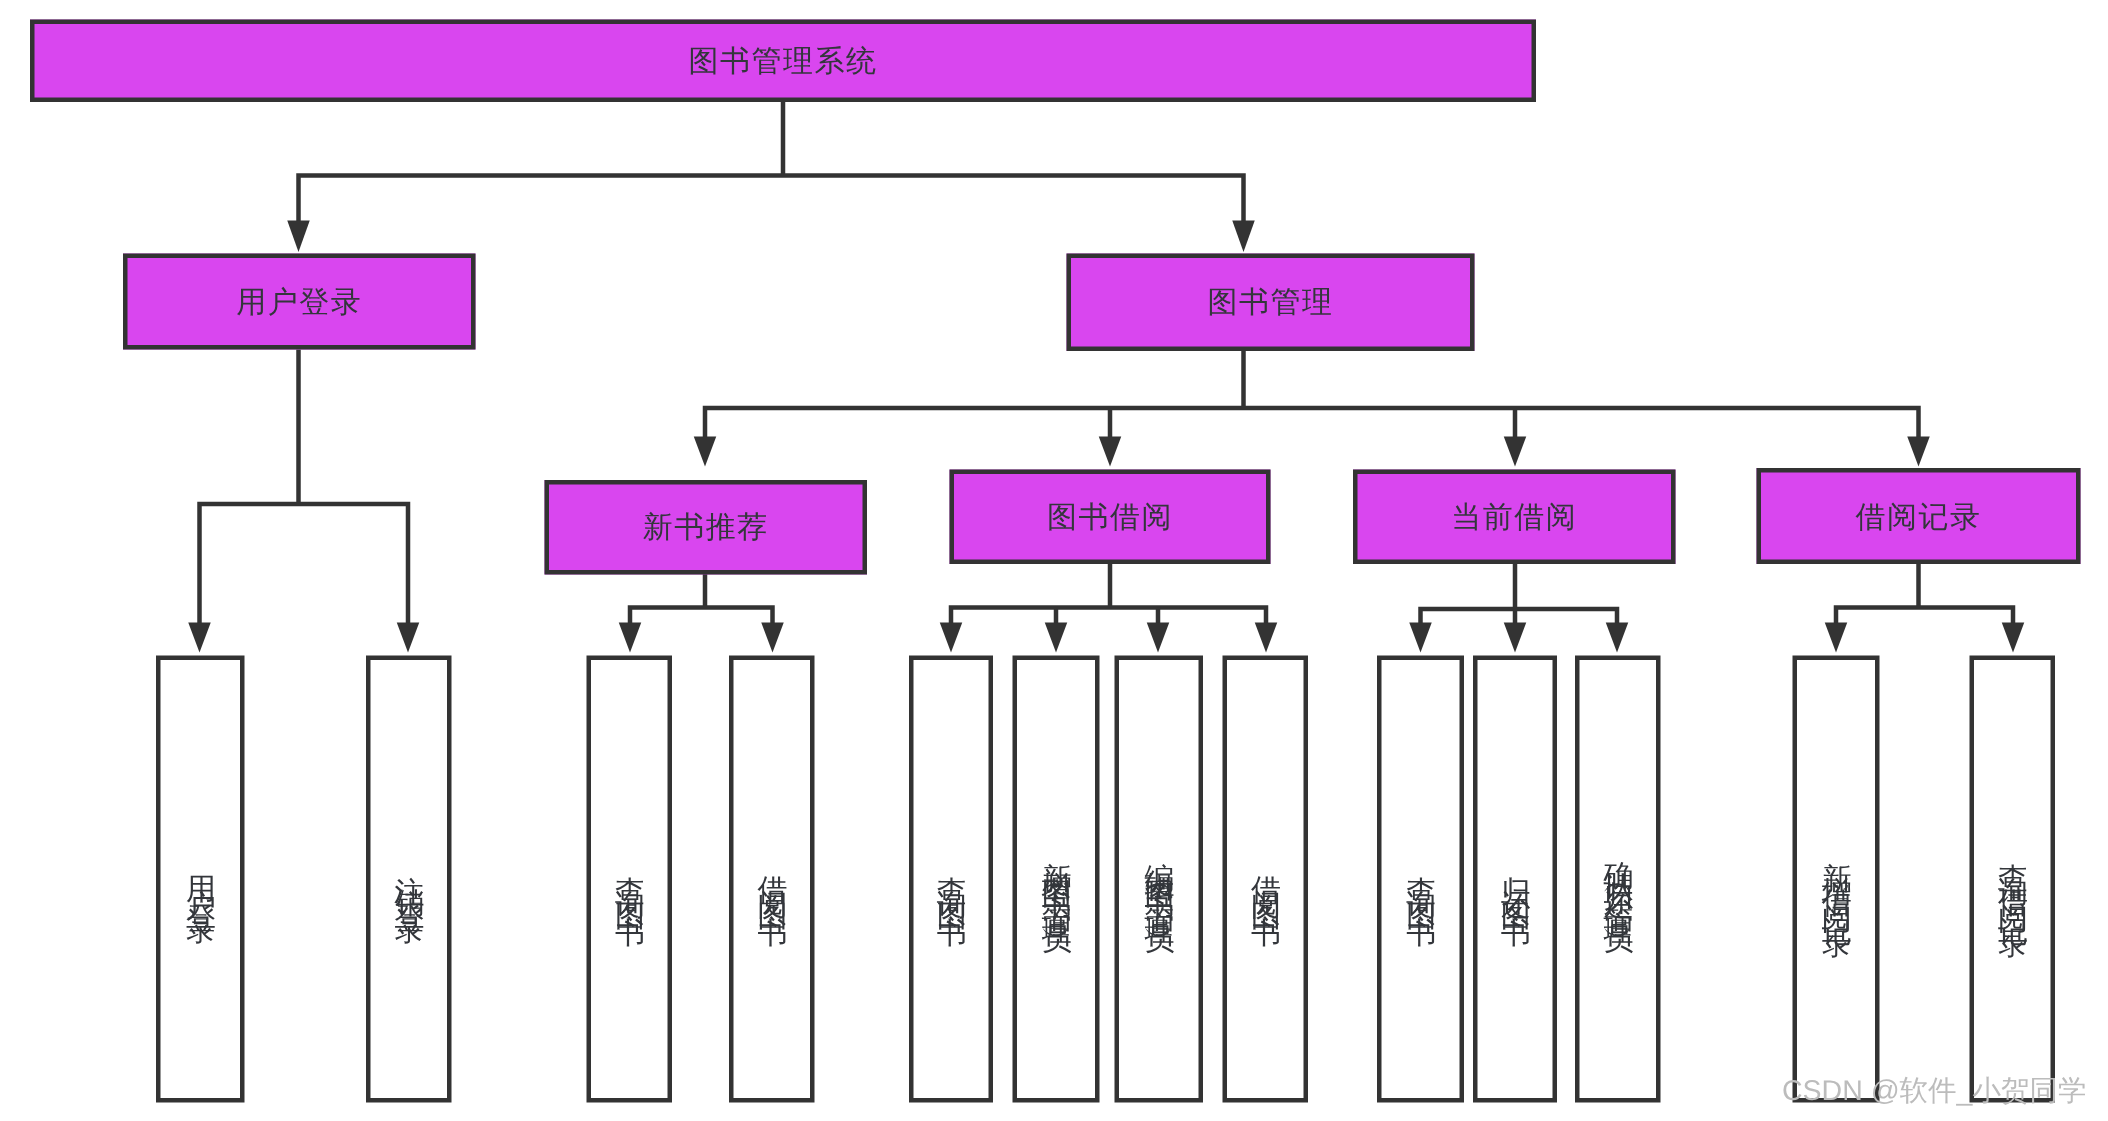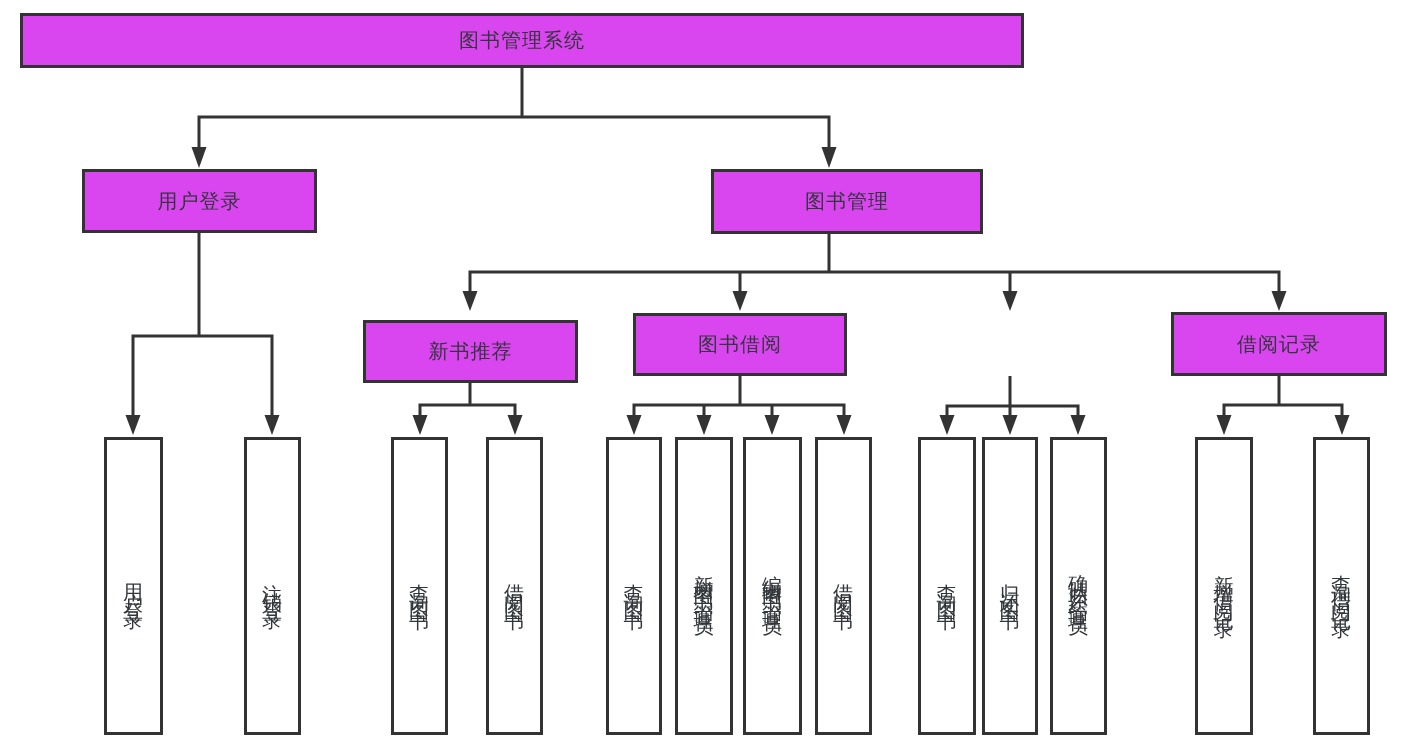--- a/index.html
+++ b/index.html
@@ -92,20 +92,21 @@
     </g>
   </svg>
 
   <div class="hbox" style="left:20px;top:13px;width:1004px;height:55px;">图书管理系统</div>
 
   <div class="hbox" style="left:82px;top:169px;width:235px;height:64px;">用户登录</div>
   <div class="hbox" style="left:711px;top:169px;width:272px;height:65px;">图书管理</div>
 
   <div class="hbox" style="left:363px;top:304px;width:215px;height:63px;margin-top:16px;">新书推荐</div>
   <div class="hbox" style="left:633px;top:313px;width:214px;height:63px;text-align:right;">图书借阅</div>
+  <div class="hbox" style="left:902px;top:313px;width:215px;height:63px;">当前借阅</div>
   <div class="hbox" style="left:1171px;top:312px;width:216px;height:64px;">借阅记录</div>
 
   <div class="vbox" style="left:104px;width:59px;">
     <span class="vtext">用户登录</span>
   </div>
   <div class="vbox" style="left:244px;width:57px;">
     <span class="vtext">注销登录</span>
   </div>
 
   <div class="vbox" style="left:391px;width:57px;">
@@ -138,14 +139,15 @@
     <span class="vtext">确认归还（管理员）</span>
   </div>
 
   <div class="vbox" style="left:1195px;width:58px;">
     <span class="vtext">新增借阅记录</span>
   </div>
   <div class="vbox" style="left:1313px;width:57px;">
     <span class="vtext">查询借阅记录</span>
   </div>
 
+  <div class="watermark">CSDN @软件_小贺同学</div>
 
 </div>
 
 </body></html>

